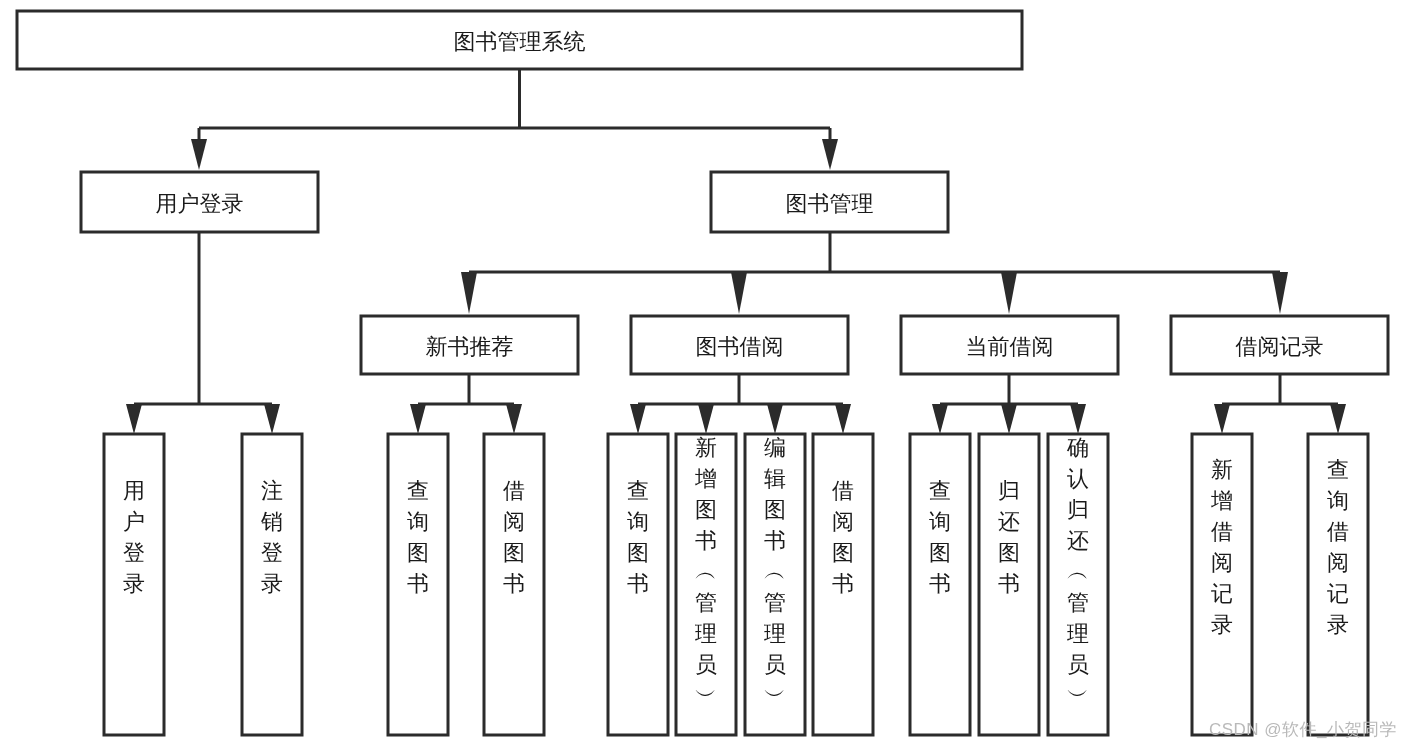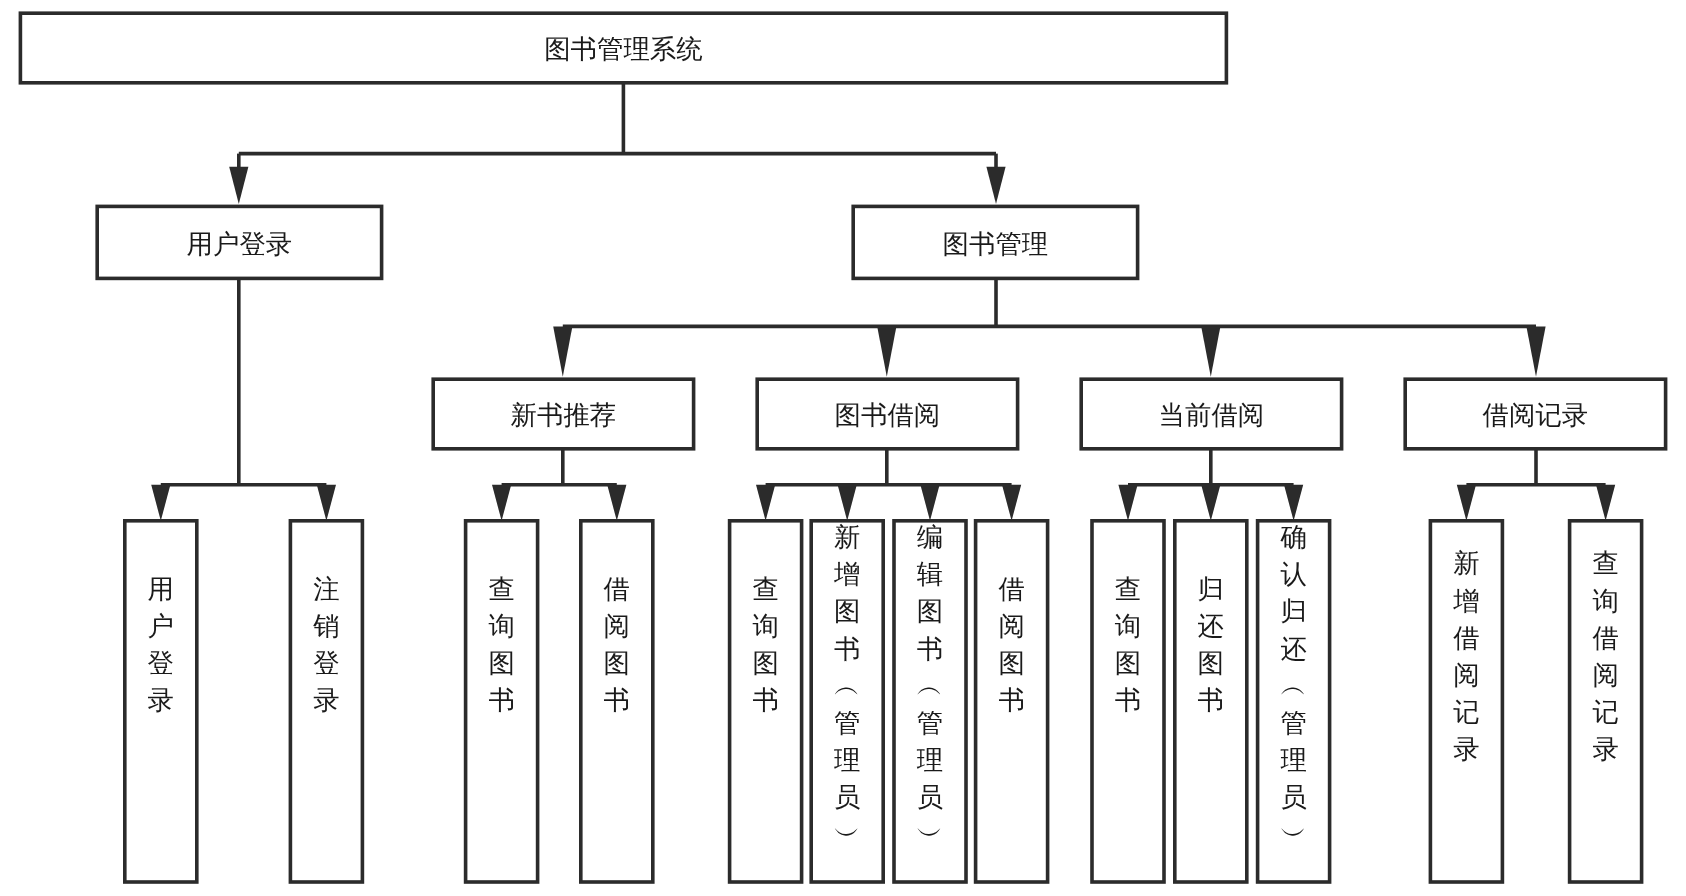--- a/index.html
+++ b/index.html
@@ -215,13 +215,14 @@
       <rect class="node-box" x="1192" y="434" width="60" height="301"></rect>
       <text class="node-label-vertical" x="1222" y="477"><tspan x="1222" dy="0">新</tspan><tspan x="1222" dy="31">增</tspan><tspan x="1222" dy="31">借</tspan><tspan x="1222" dy="31">阅</tspan><tspan x="1222" dy="31">记</tspan><tspan x="1222" dy="31">录</tspan></text>
     </g>
     <g>
       <rect class="node-box" x="1308" y="434" width="60" height="301"></rect>
       <text class="node-label-vertical" x="1338" y="477"><tspan x="1338" dy="0">查</tspan><tspan x="1338" dy="31">询</tspan><tspan x="1338" dy="31">借</tspan><tspan x="1338" dy="31">阅</tspan><tspan x="1338" dy="31">记</tspan><tspan x="1338" dy="31">录</tspan></text>
     </g>
 
   </svg>
 
+  <div class="watermark">CSDN @软件_小贺同学</div>
 </div>
 
 </body></html>

